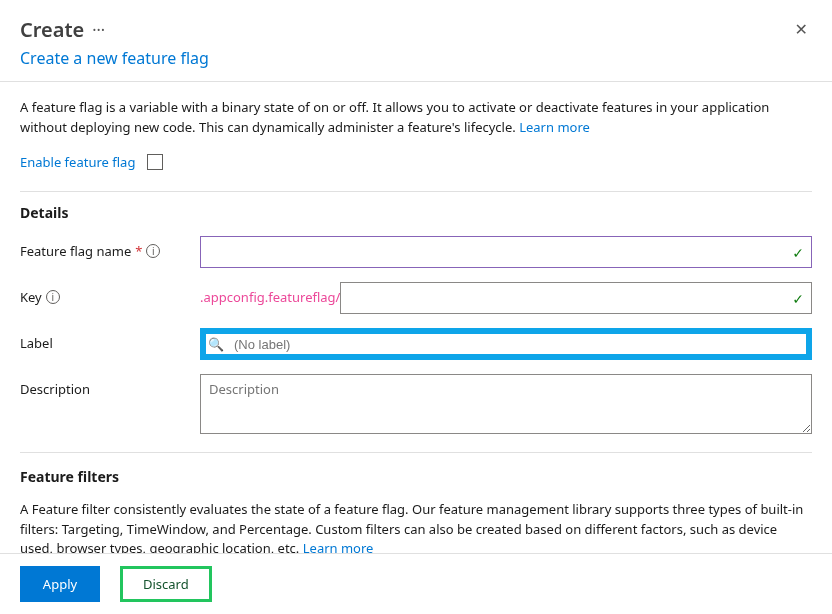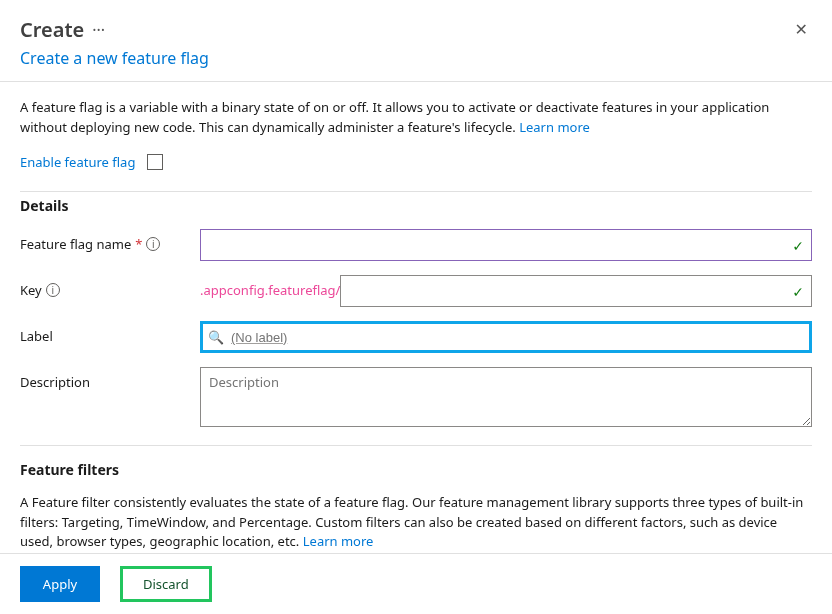--- a/index.html
+++ b/index.html
@@ -163,27 +163,26 @@
       white-space: nowrap;
       margin-right: 0;
       padding-top: 6px;
     }
     .key-input-wrap {
       flex: 1;
       position: relative;
     }
     .label-input {
       width: 100%;
-      border: 3px solid #0ea5e9;
+      border: 6px solid #0ea5e9;
       padding: 5px 8px 5px 28px;
       font-size: 13px;
       color: #a19f9d;
       outline: none;
       height: 32px;
-      text-decoration: underline;
     }
     .label-search-icon {
       position: absolute;
       left: 8px;
       top: 50%;
       transform: translateY(-50%);
       color: #605e5c;
       font-size: 13px;
     }
     .textarea-input {
@@ -279,21 +278,21 @@
       <a href="#">Learn more</a>
     </p>
 
     <div class="enable-row">
       <span class="enable-label">Enable feature flag</span>
       <div class="checkbox-box"></div>
     </div>
 
     <hr class="divider">
 
-    <div style="margin-top:4px;">
+    <div style="margin-top:11px;">
       <div class="section-heading">Details</div>
 
       <div class="form-row">
         <div class="form-label">
           <span>Feature flag name</span>
           <span class="required-star">*</span>
           <span class="info-icon">i</span>
         </div>
         <div class="form-control-wrap">
           <div class="input-with-check">

